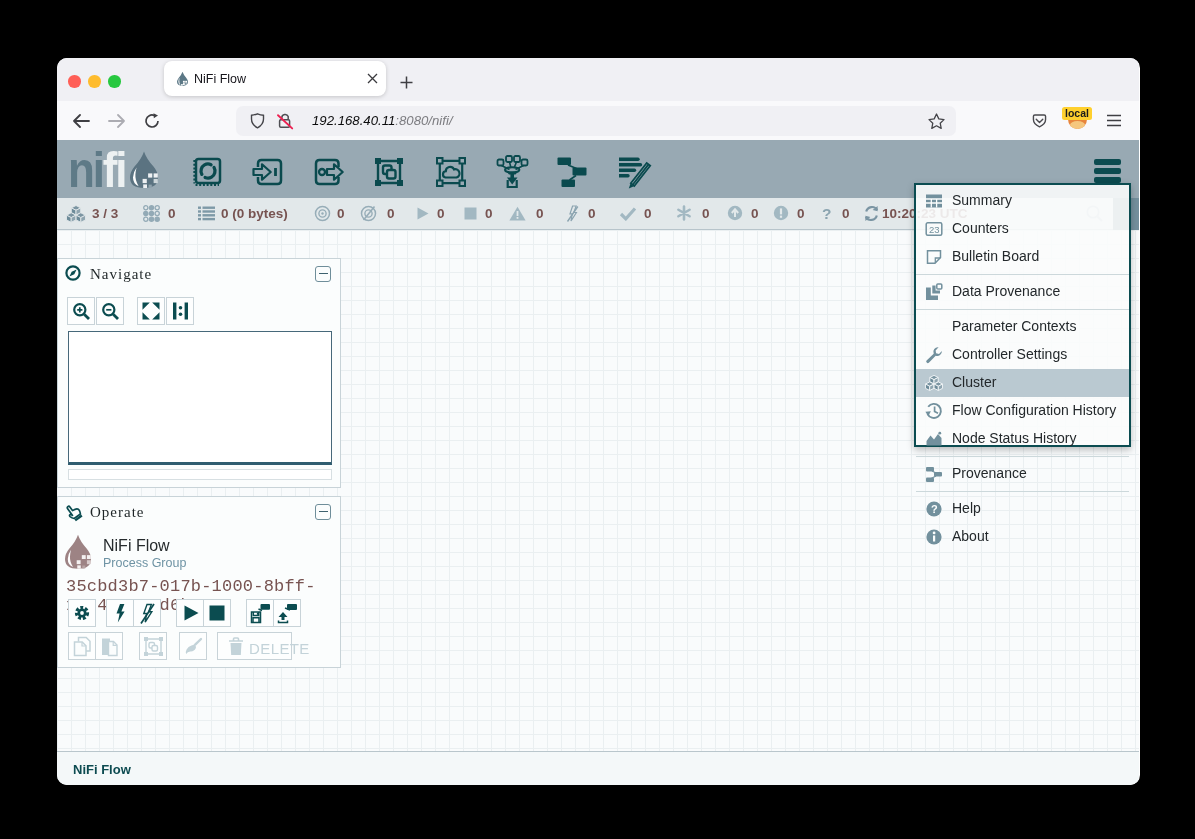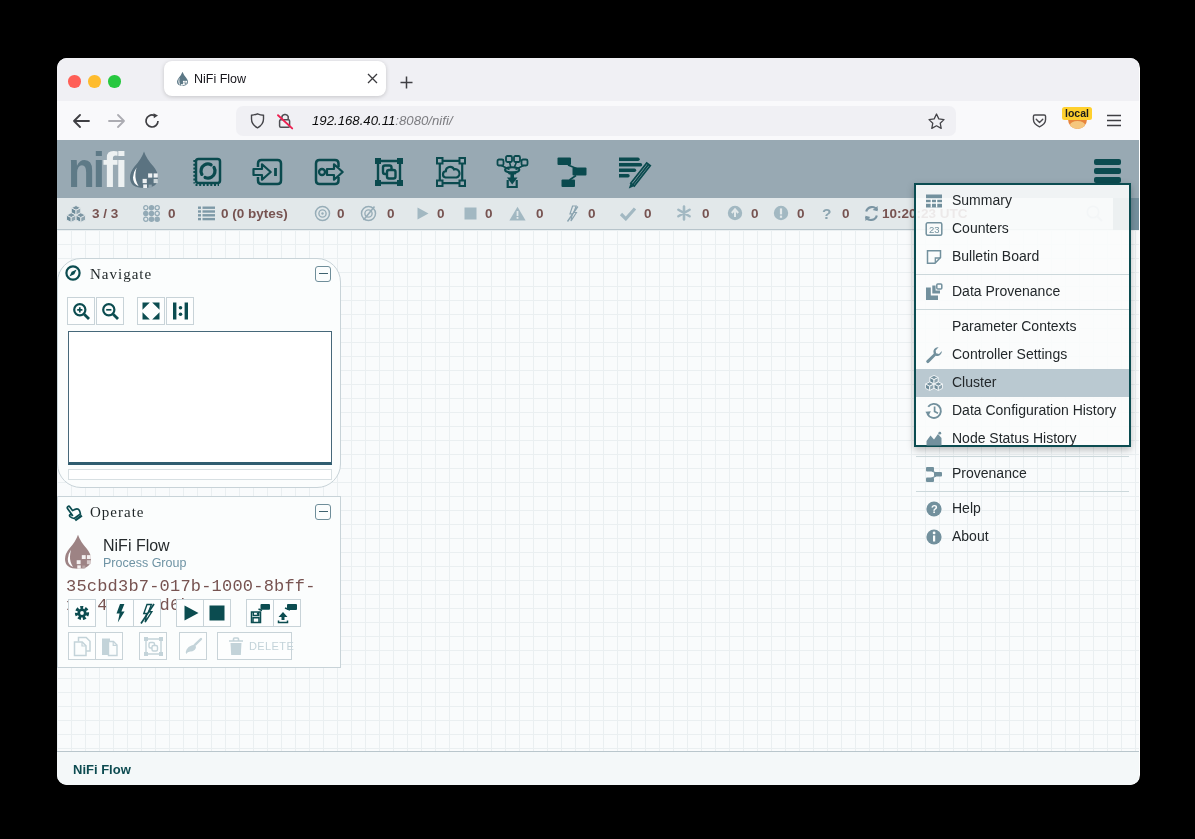--- a/index.html
+++ b/index.html
@@ -325,21 +325,21 @@
       <circle cx="8" cy="8" r="5.7" fill="none" stroke="#b9c8cf" stroke-width="1.8"></circle>
       <path d="M12.2 12.2 L17 17" stroke="#b9c8cf" stroke-width="2.2"></path>
     </svg>
     <div class="abs" style="left:1056px;top:0;width:26px;height:33px;background:#74909d"></div>
   </div>
   <div id="canvas"></div>
   <div id="crumb">
       <b>NiFi Flow</b>
     </div>
 
-  <div class="palette" id="pal-nav" style="top:200px;height:230px;border-radius:24px;">
+  <div class="palette" id="pal-nav" style="top:200px;height:230px;">
     <div class="pal-h">
       <svg class="abs" style="left:7px;top:6px" width="16" height="16" viewBox="0 0 16 16">
         <circle cx="8" cy="8" r="6.6" fill="none" stroke="#0b4c50" stroke-width="2.2"></circle>
         <path d="M11.6 4.4 L9.3 9.3 L4.4 11.6 L6.7 6.7 Z" fill="#0b4c50"></path>
       </svg>
       <span class="pal-title">Navigate</span>
         <span class="collapse"></span>
     </div>
     <div class="nbtn" style="left:9px;top:38px">
       <svg style="position:absolute;left:4px;top:4px" width="19" height="19" viewBox="0 0 19 19">
@@ -487,21 +487,21 @@
       <svg style="position:absolute;left:4px;top:4px" width="19" height="19" viewBox="0 0 19 19">
         <path d="M11.2 7.6 L17 2" fill="none" stroke="#c3d3d9" stroke-width="2.4" stroke-linecap="round"></path>
         <path d="M10 7.4 Q12.8 8.8 11.6 11.6 Q10.2 14.6 6.4 14.4 Q3.6 14.3 2.1 16.9 Q1.2 15 2.6 12.4 Q4.2 9.6 7.4 8.6 Q9.2 8 10 7.4 Z" fill="#c3d3d9"></path>
       </svg>
     </div>
     <div class="nbtn dis" style="left:159px;top:135px;width:75px">
       <svg style="position:absolute;left:10px;top:4px" width="16" height="19" viewBox="0 0 16 19">
         <path d="M1 4 H15 M5.5 4 V2 Q5.5 1 6.5 1 H9.5 Q10.5 1 10.5 2 V4" fill="none" stroke="#c3d3d9" stroke-width="1.6"></path>
         <path d="M2.5 6 H13.5 L12.8 18 H3.2 Z" fill="#c3d3d9"></path>
       </svg>
-      <span style="position:absolute;left:31px;top:7px;font-size:11px;letter-spacing:0.4px;color:#c3d3d9">DELETE</span>
+      <span style="position:absolute;left:31px;top:7px;font-size:15px;letter-spacing:0.4px;color:#c3d3d9">DELETE</span>
     </div>
   </div>
 
   <div id="menu">
     <div style="height:2px"></div>
     <div class="mi">
         <svg class="ic" viewBox="0 0 18 18">
           <rect x="1" y="2.5" width="16" height="13" fill="#72909d"></rect>
           <g stroke="#fbfdfd" stroke-width="1.3">
             <path d="M1 7 H17 M1 11 H17 M6.3 7 V15.5 M11.6 7 V15.5"></path>
@@ -559,21 +559,21 @@
           </g>
         </svg>
         <span class="txt">Cluster</span>
       </div>
     <div class="mi">
         <svg class="ic" viewBox="0 0 18 18">
           <path d="M2.5 11.8 A7 7 0 1 0 3.2 4.8" fill="none" stroke="#72909d" stroke-width="1.9"></path>
           <path d="M0.4 9.7 L5.9 9.2 L3.2 14.3 Z" fill="#72909d"></path>
           <path d="M9.6 4.6 V9.4 L13 11.2" fill="none" stroke="#72909d" stroke-width="1.7"></path>
         </svg>
-        <span class="txt">Data Configuration History</span>
+        <span class="txt">Flow Configuration History</span>
       </div>
     <div class="mi">
         <svg class="ic" viewBox="0 0 18 18">
           <path d="M1.5 15.5 V11 L5.5 5.5 L9 9.5 L13 4 L16.5 8 V15.5 Z" fill="#72909d"></path>
           <circle cx="14.8" cy="3.2" r="1.4" fill="#72909d"></circle>
         </svg>
         <span class="txt">Node Status History</span>
       </div>
     <div class="msep"></div>
     <div class="mi">

